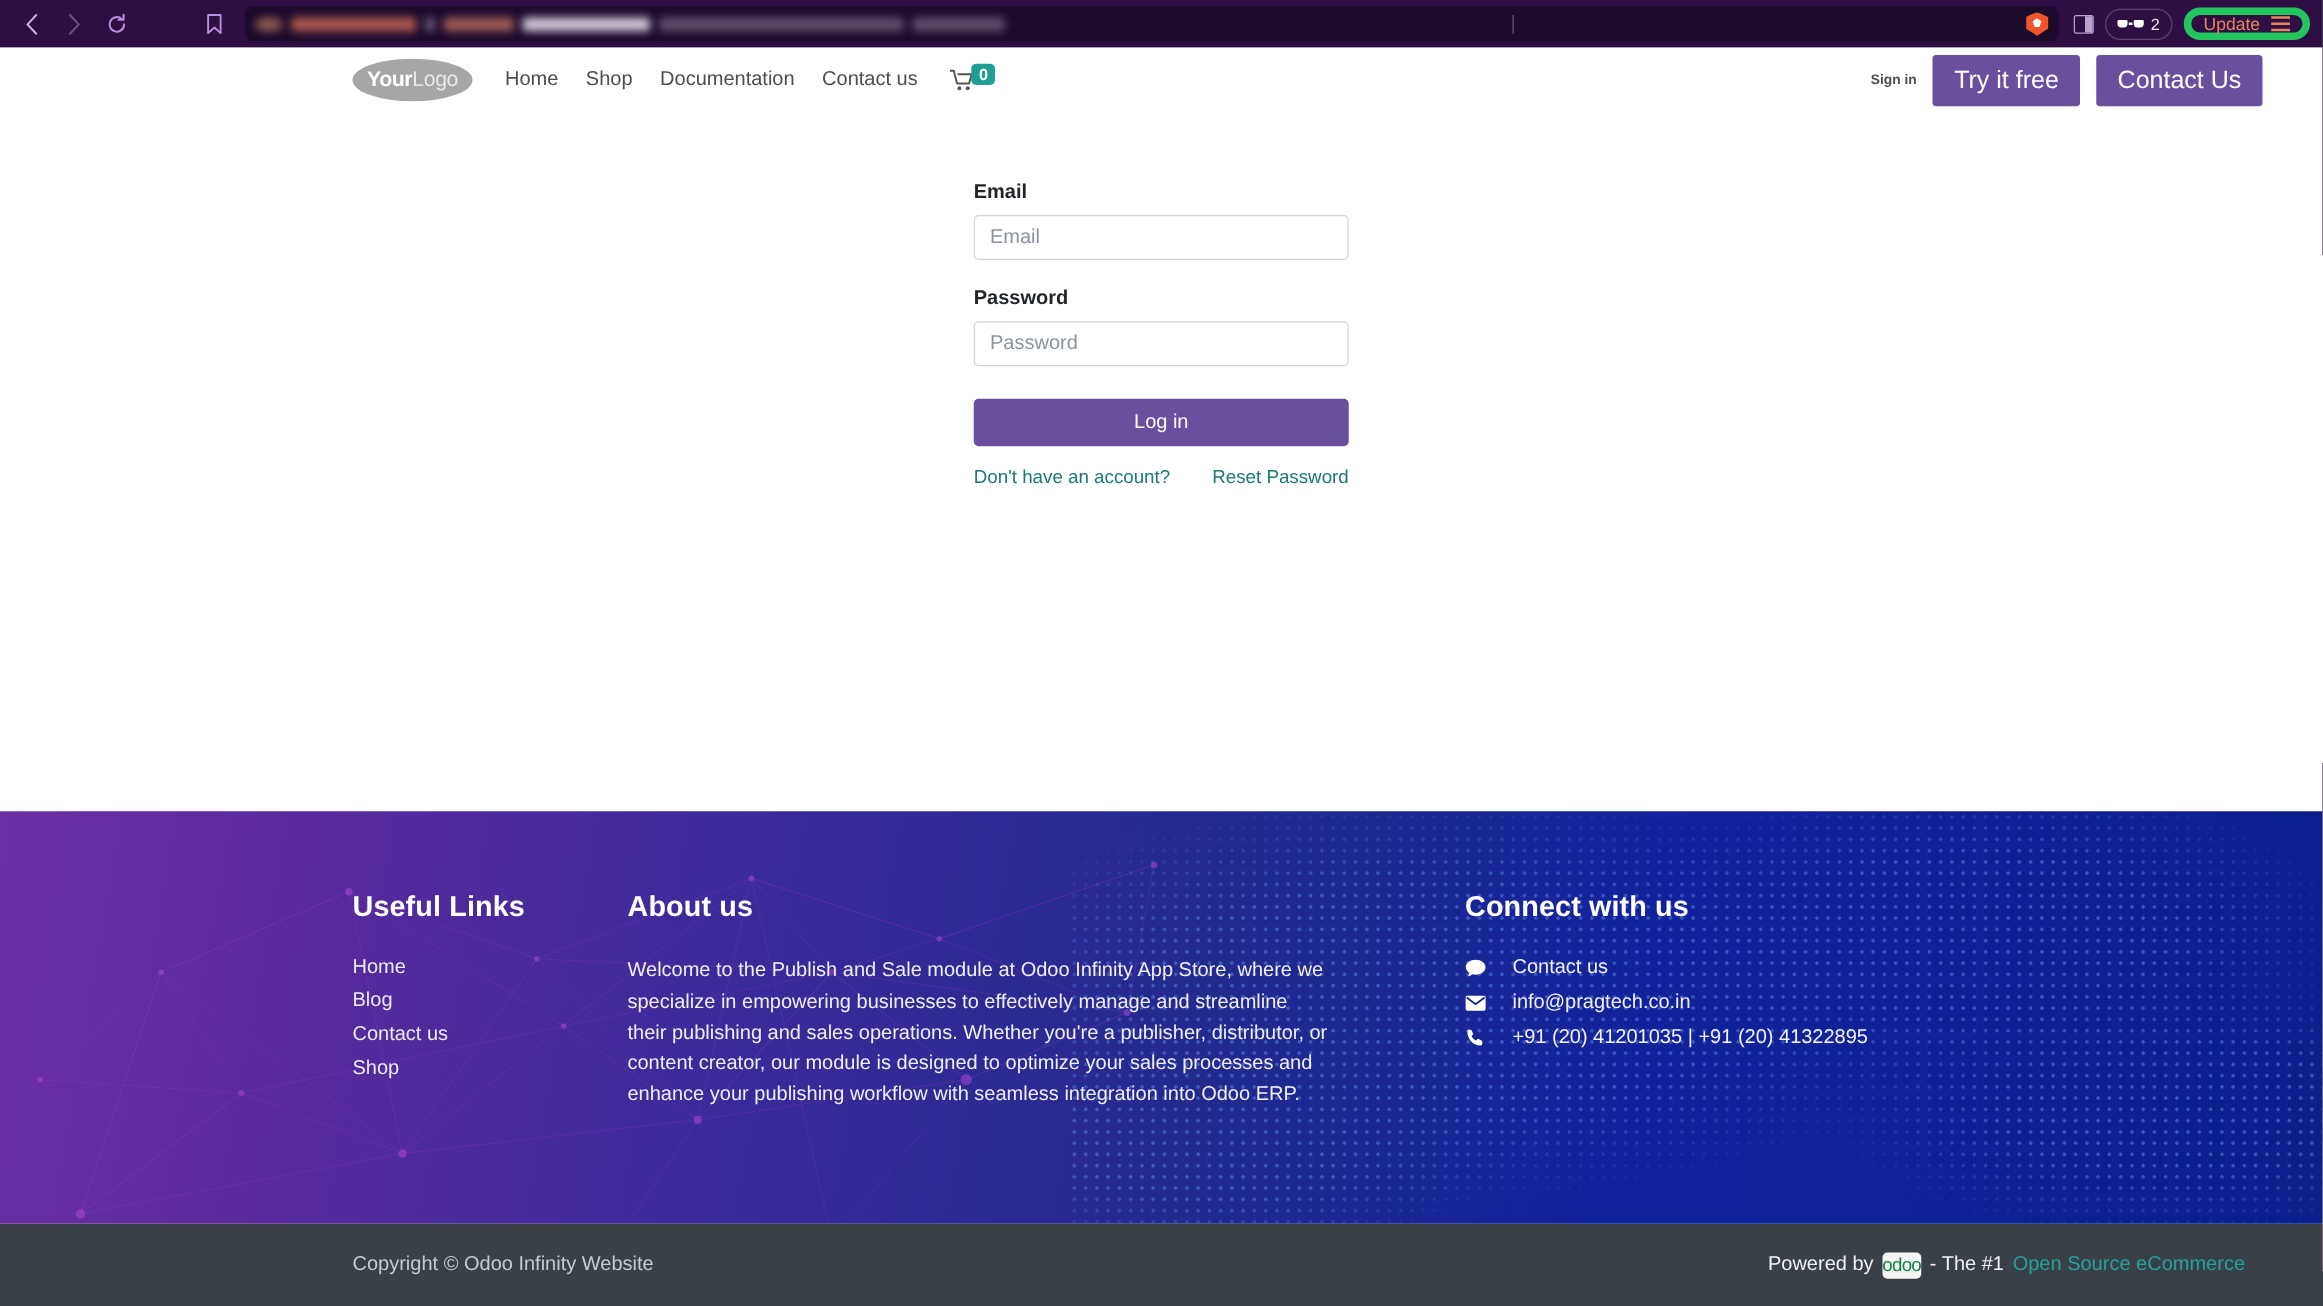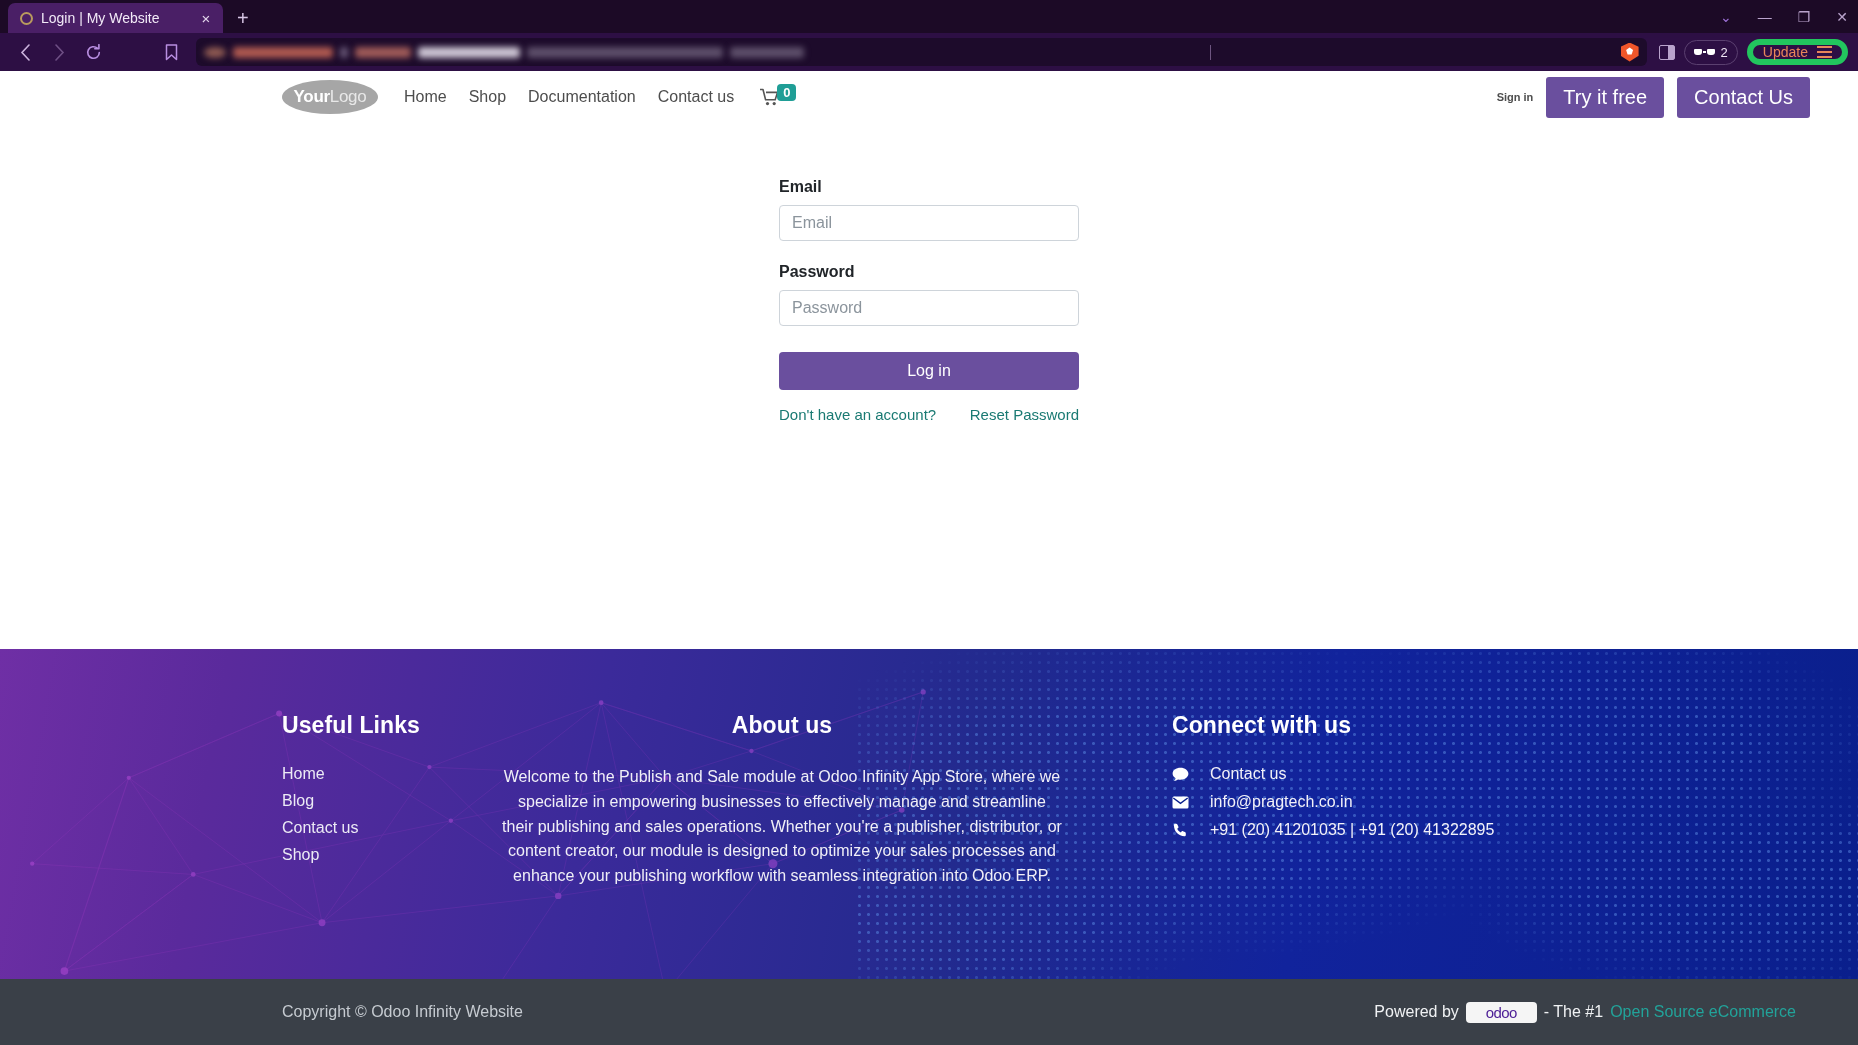--- a/index.html
+++ b/index.html
@@ -162,65 +162,51 @@
                         radial-gradient(ellipse 35% 40% at 12% 80%, #000 35%, transparent 72%);
     mask-image: radial-gradient(ellipse 60% 70% at 30% 45%, #000 40%, transparent 72%),
                 radial-gradient(ellipse 45% 55% at 72% 30%, #000 35%, transparent 70%),
                 radial-gradient(ellipse 40% 45% at 88% 72%, #000 35%, transparent 72%),
                 radial-gradient(ellipse 35% 40% at 12% 80%, #000 35%, transparent 72%);
   }
   .footer-inner {
     position: relative; z-index: 2; display: flex; padding: 63px 0 0 282px; gap: 0;
   }
   .fcol-links { width: 220px; }
-  .fcol-about { width: 560px; text-align: center; }
+  .fcol-about { width: 560px; }
   .fcol-connect { width: 420px; margin-left: 110px; }
   .fheading {
     color: #fff; font-size: 23px; font-weight: 700; margin-bottom: 26px; letter-spacing: 0.1px;
   }
   .flink-list { list-style: none; }
   .flink-list li { margin-bottom: 9px; }
   .flink-list a { color: #eceaf5; font-size: 16px; text-decoration: none; cursor: pointer; }
   .about-text { color: #f0eff7; font-size: 16px; line-height: 1.55; }
   .contact-row { display: flex; align-items: center; margin-bottom: 10px; gap: 21px; }
   .contact-ico { width: 17px; color: #fff; display: flex; align-items: center; justify-content: center; }
   .contact-row a, .contact-row span { color: #f2f1f8; font-size: 16px; text-decoration: none; }
   .contact-row a { cursor: pointer; }
 
   
   .copyright {
     flex: 0 0 66px; background: #3a4048; display: flex; align-items: center;
     padding: 0 62px 0 282px; color: #c6cbd1; font-size: 16px;
   }
   .powered { margin-left: auto; display: flex; align-items: center; gap: 7px; color: #f0f2f4; }
   .odoo-chip {
-    background: #f5f5f5; color: #4c1d95; border-radius: 4px; padding: 2px 20px;
+    background: #f5f5f5; color: #15803d; border-radius: 4px; padding: 2px 0;
     font-size: 15px; letter-spacing: -0.6px; font-weight: 500;
   }
   .powered a { color: #22a39a; text-decoration: none; cursor: pointer; }
 </style>
 </head>
 <body>
 
 <div class="browser">
 
-  <div class="tabstrip">
-    <div class="tab">
-      <span class="tab-favicon"></span>
-      <span class="tab-title">Login | My Website</span>
-      <span class="tab-close">×</span>
-    </div>
-    <span class="newtab">+</span>
-    <div class="winctl">
-      <span class="chev">⌄</span>
-      <span>—</span>
-      <span>❐</span>
-      <span>✕</span>
-    </div>
-  </div>
 
   <div class="navbar-chrome">
     <span class="navicon">
       <svg width="11" height="17" viewBox="0 0 11 17">
           <path d="M9 1L2 8.5L9 16" stroke="#cbb3dd" stroke-width="1.6" fill="none" stroke-linecap="round"></path>
         </svg>
     </span>
     <span class="navicon disabled">
       <svg width="11" height="17" viewBox="0 0 11 17">
           <path d="M2 1L9 8.5L2 16" stroke="#6e4f85" stroke-width="1.6" fill="none" stroke-linecap="round"></path>

